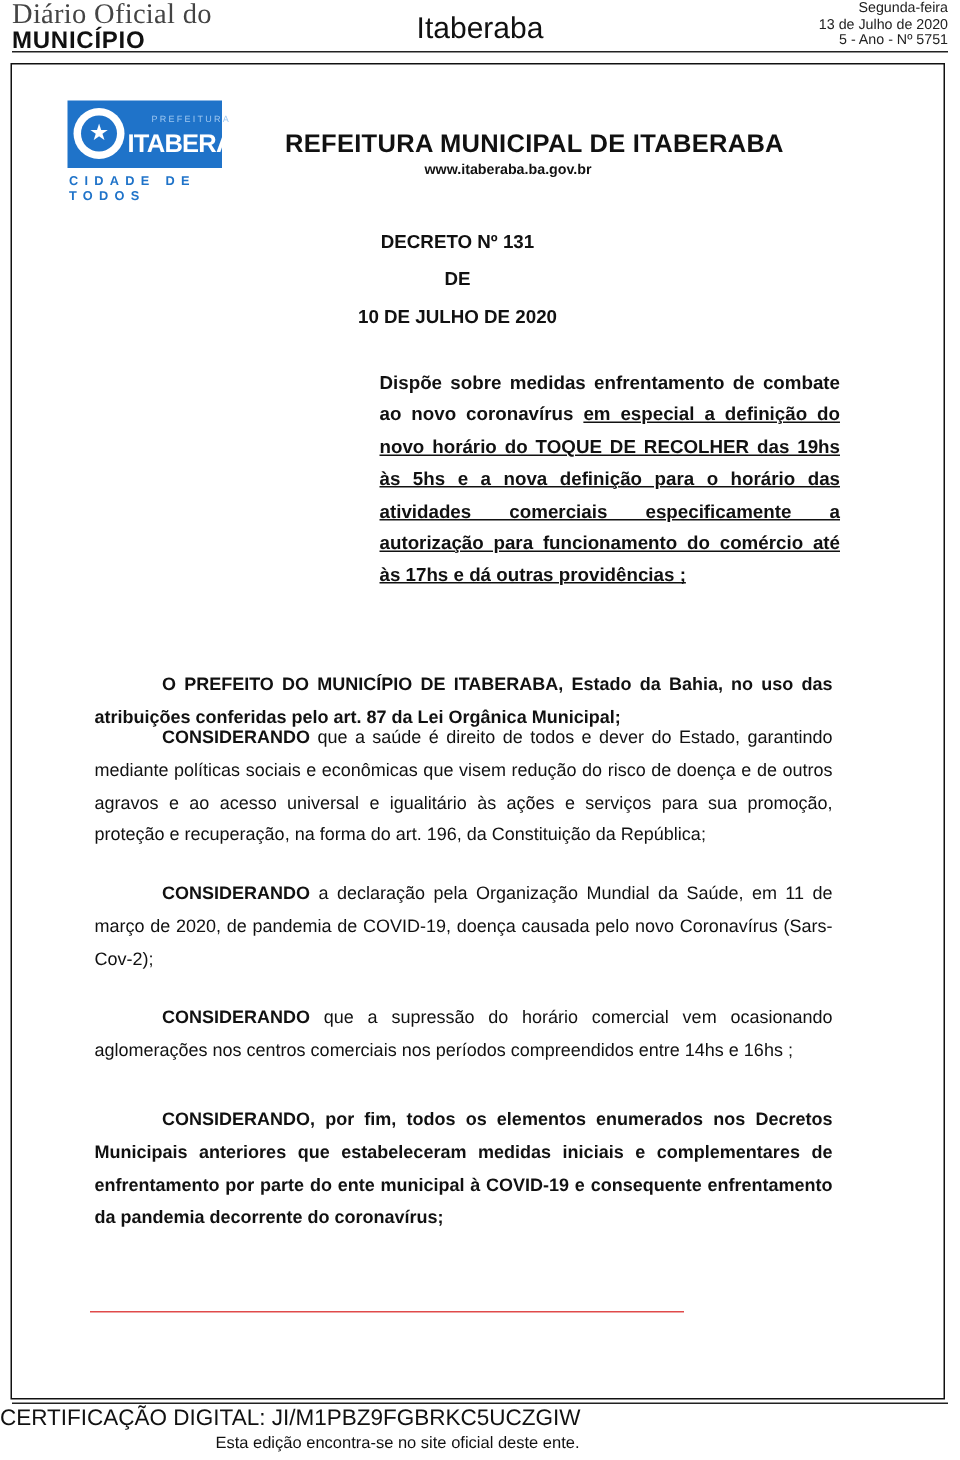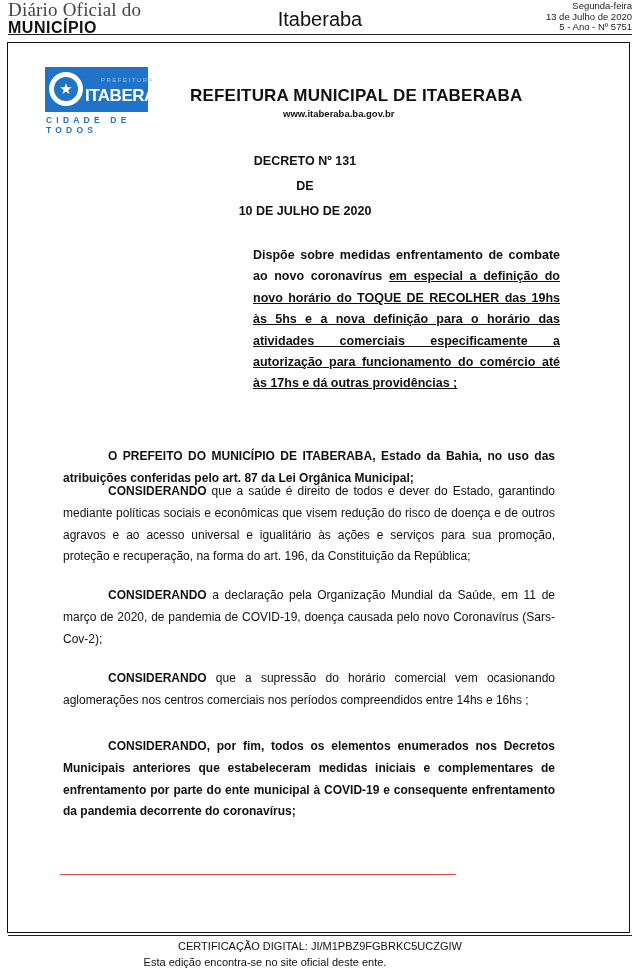--- a/index.html
+++ b/index.html
@@ -42,21 +42,21 @@
   .p2 { top: 481px; }
   .p3 { top: 585px; }
   .p4 { top: 668px; }
   .p5 { top: 736px; font-weight: bold; }
 
   .foot-rule { position: absolute; left: 60px; top: 874px; width: 396px; height: 0; border-top: 1.5px solid #e04a4a; }
   .foot-addr { position: absolute; left: 0; width: 640px; top: 877px; text-align: center; font-size: 9.5px; line-height: 12px; color: #222; }
   .foot-addr a { color: #2b3fbf; text-decoration: underline; }
 
   .cert-rule { position: absolute; left: 8px; right: 8px; top: 935px; border-top: 1.3px solid #222; }
-  .cert { position: absolute; left: 0; width: 640px; top: 939px; text-align: center; font-size: 11px; line-height: 14px; color: #111; }
+  .cert { position: absolute; left: 0; width: 640px; top: 939px; text-align: left; font-size: 15px; line-height: 14px; color: #111; }
   .cert-note { position: absolute; left: 0; width: 530px; top: 955px; text-align: center; font-size: 11px; line-height: 14px; color: #111; }
 </style>
 </head>
 <body>
 
 <div class="mast-left">
   <div class="mast-diario">Diário Oficial do</div>
   <div class="mast-municipio">MUNICÍPIO</div>
 </div>
 <div class="mast-center">Itaberaba</div>

